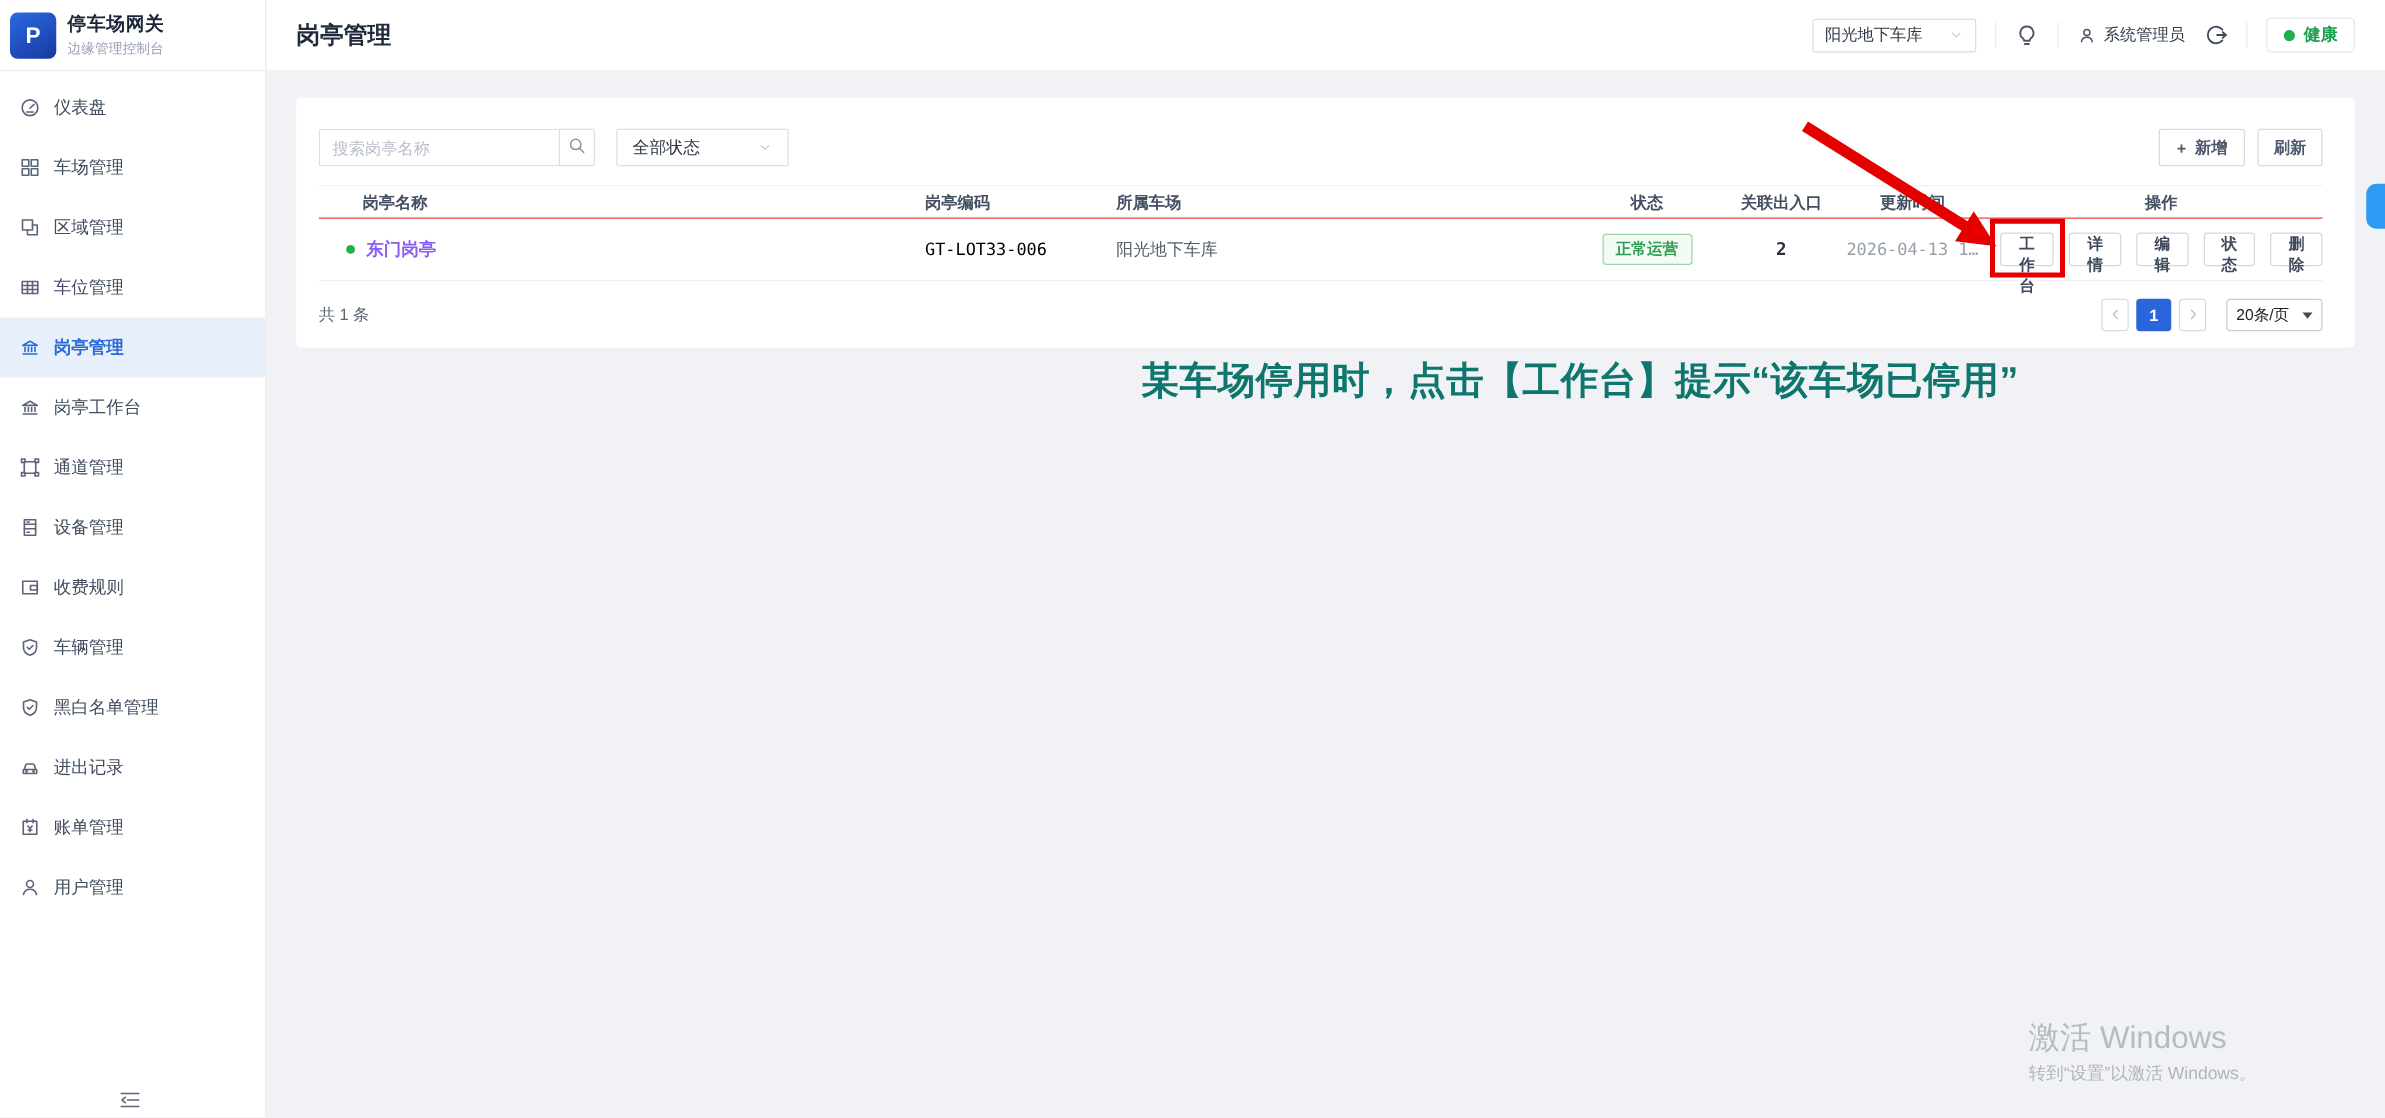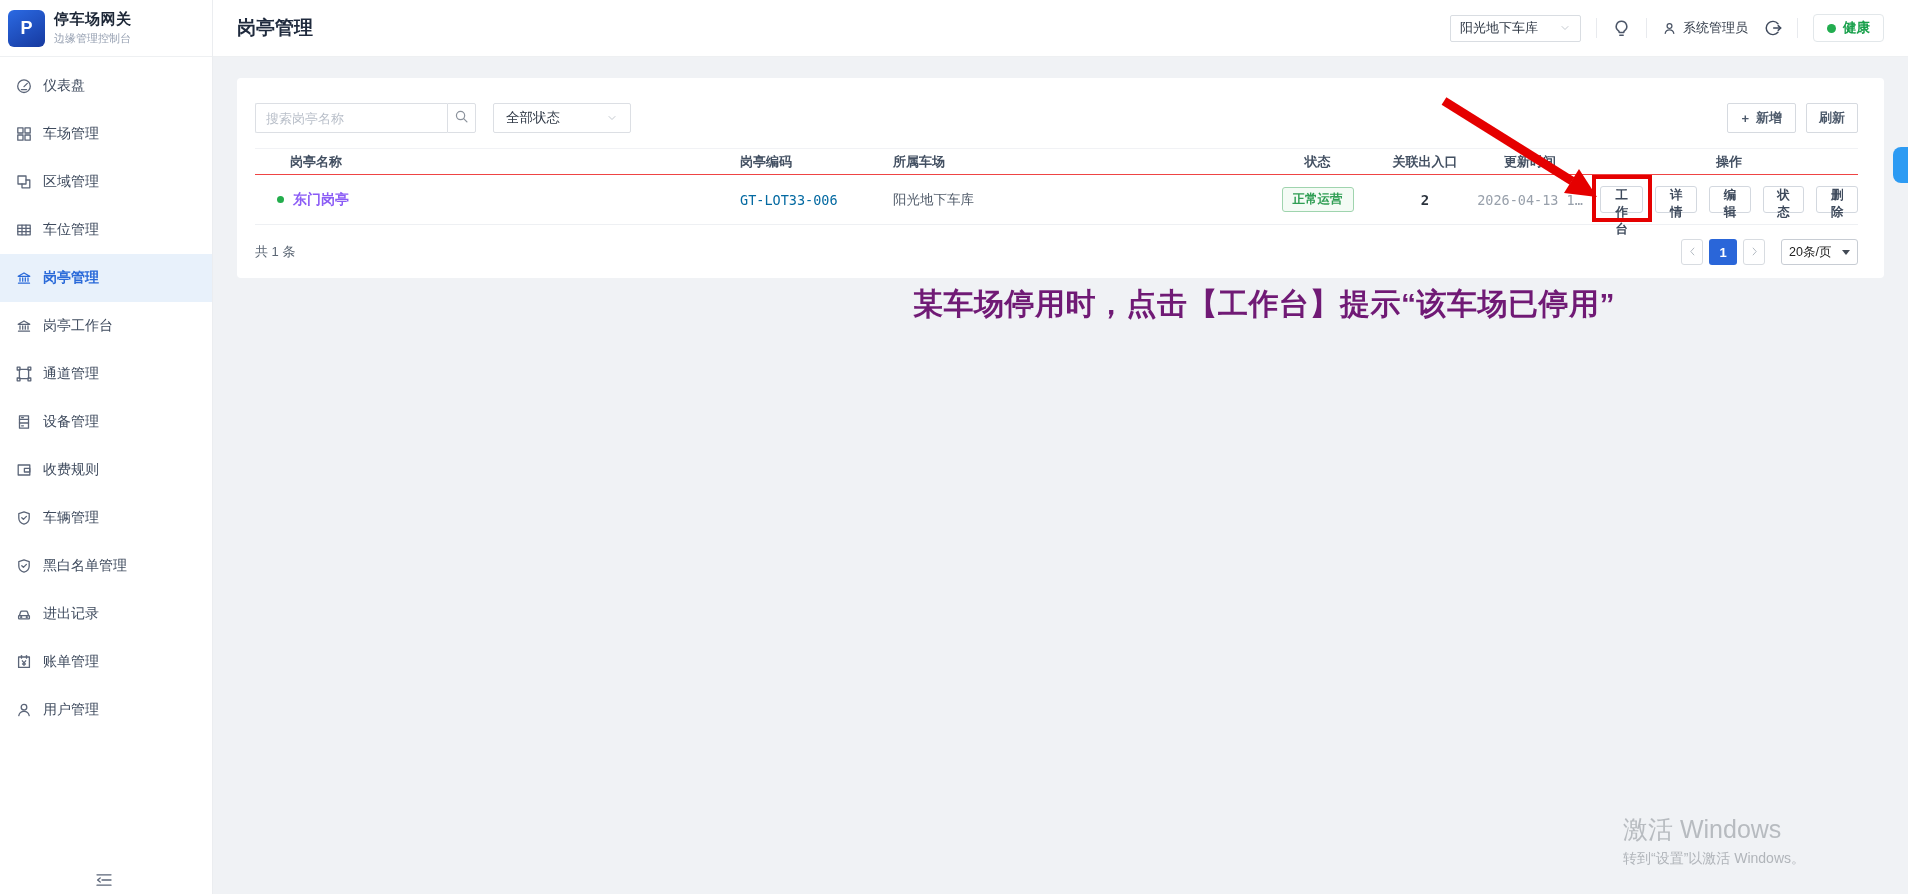--- a/index.html
+++ b/index.html
@@ -64,21 +64,21 @@
 
   .grid7 { display:grid; grid-template-columns:485px 153px 352px 145px 70px 140px 258px; align-items:center; }
   .thead { margin-top:15px; height:27px; border-top:1px solid #f1f2f5; border-bottom:1px solid #ef4444;
            font-size:13px; font-weight:bold; color:#435062; }
   .thead .c1 { padding-left:35px; }
   .tc { text-align:center; }
   .trow { height:50px; border-bottom:1px solid #eef0f3; font-size:13.5px; color:#525d6b; }
   .cell-name { display:flex; align-items:center; gap:9px; padding-left:22px; }
   .row-dot { width:7px; height:7px; border-radius:50%; background:#23ad4c; flex:none; }
   .row-name { font-size:14px; font-weight:bold; color:#8b5cf6; }
-  .cell-code { font-family:"DejaVu Sans Mono",monospace; font-size:13.5px; color:#0369a1; }
+  .cell-code { font-family:"DejaVu Sans Mono",monospace; font-size:13.5px; color:#000000; }
   .badge-wrap { display:flex; justify-content:center; }
   .badge { padding:3px 10px; border:1px solid #9fd4ae; background:#f4fbf5; color:#2f9e54;
            font-size:12.5px; font-weight:bold; border-radius:3px; }
   .cell-gates { text-align:center; font-family:"DejaVu Sans Mono",monospace; font-size:14px; color:#2a323d; font-weight:bold; }
   .cell-updated { text-align:center; font-family:"DejaVu Sans Mono",monospace; font-size:13.5px; color:#98a0ab; }
   .cell-actions { display:flex; justify-content:flex-end; gap:12px; align-items:center; }
   .act-btn { height:27px; padding:0 11px; border:1px solid #d3d8df; border-radius:3px; background:#fff;
              font-size:12.5px; font-weight:bold; color:#3e4a5c; cursor:pointer;
              font-family:"Liberation Sans","DejaVu Sans",sans-serif; }
   .hl-wrap { position:relative; display:inline-flex; }
@@ -92,21 +92,21 @@
   .pg-btn svg { width:11px; height:11px; }
   .pg-cur { width:28px; height:26px; border-radius:3px; background:#2a66d9; color:#fff; font-weight:bold;
             font-size:13px; display:flex; align-items:center; justify-content:center; cursor:pointer; }
   .size-select { width:77px; height:26px; border:1px solid #c8cdd4; border-radius:3px; background:#fff;
                  display:flex; align-items:center; padding:0 7px; font-size:12.5px; color:#222; cursor:pointer;
                  margin-left:10px; }
   .caret { margin-left:auto; width:0; height:0; border-left:4px solid transparent; border-right:4px solid transparent;
            border-top:5px solid #424a55; }
 
   
-  .annotation { position:absolute; left:913px; top:284px; font-size:30px; font-weight:800; color:#701a75;
+  .annotation { position:absolute; left:913px; top:284px; font-size:30px; font-weight:800; color:#0f766e;
                 letter-spacing:.5px; z-index:25; white-space:nowrap; }
   .arrow-overlay { position:absolute; left:0; top:0; width:1908px; height:894px; pointer-events:none; z-index:30; }
   .watermark { position:absolute; left:1623px; top:813px; z-index:3; }
   .wm1 { font-size:25px; color:rgba(173,177,182,.85); }
   .wm2 { font-size:14px; color:rgba(173,177,182,.95); margin-top:4px; }
   .edge-widget { position:absolute; right:0; top:147px; width:15px; height:36px; background:#2d9bf3;
                  border-radius:8px 0 0 8px; z-index:40; cursor:pointer; }
 
   svg.lin { fill:none; stroke:currentColor; stroke-width:1.3; stroke-linecap:round; stroke-linejoin:round; }
 </style>

